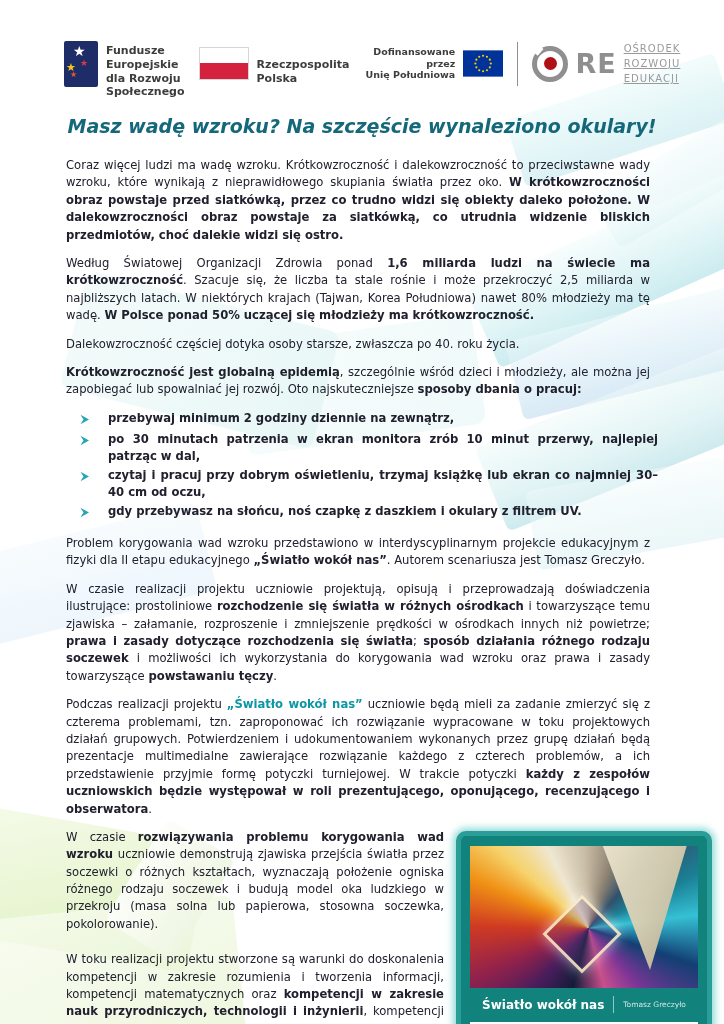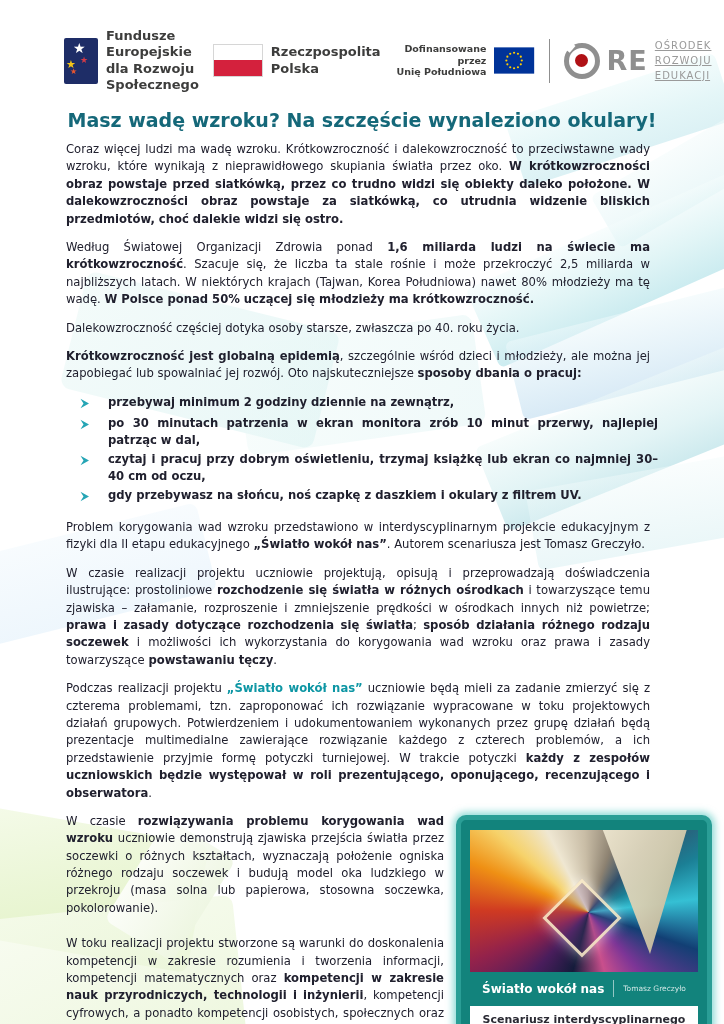--- a/index.html
+++ b/index.html
@@ -35,42 +35,42 @@
   .bg-left .spine{left:150px;top:10px;width:80px;height:120px;transform:rotate(32deg);
     background:linear-gradient(90deg,#fdfefb,#eef6e2);opacity:.9;border-radius:8px;}
   .bg-lowmid{left:0;top:520px;width:260px;height:200px;}
   .bg-lowmid .b1{left:-30px;top:10px;width:240px;height:90px;transform:rotate(-14deg);
     background:linear-gradient(180deg,#f0f8fd,#ddeefa);opacity:.5;border-radius:8px;}
 
   
   .header{position:relative;z-index:2;display:flex;align-items:center;
     padding:28px 56px 0 64px;gap:14px;}
   .lg{display:flex;align-items:center;gap:8px;}
-  .lg-text{font-size:13px;font-weight:bold;color:#3d3d3c;line-height:1.25;}
+  .lg-text{font-size:11px;font-weight:bold;color:#3d3d3c;line-height:1.25;margin-top:16px;}
   .feflag{position:relative;width:34px;height:46px;background:#1e2d67;border-radius:2px;flex:0 0 auto;}
   .feflag .s1{position:absolute;left:9px;top:2px;color:#fff;font-size:14px;}
   .feflag .s2{position:absolute;left:2px;top:20px;color:#f5c518;font-size:11px;}
   .feflag .s3{position:absolute;left:16px;top:17px;color:#d23b47;font-size:9px;}
   .feflag .s4{position:absolute;left:6px;top:29px;color:#e8552f;font-size:8px;}
   .plflag{width:48px;height:31px;border:1px solid #d6d6d6;flex:0 0 auto;
     background:linear-gradient(180deg,#ffffff 50%,#d4213d 50%);}
   .eu-group{display:flex;align-items:center;gap:8px;}
   .eu-text{font-size:9.5px;font-weight:bold;color:#3d3d3c;line-height:1.25;text-align:right;}
   .divider{width:1px;height:44px;background:#8f8f8f;flex:0 0 auto;}
   .ore{display:flex;align-items:center;gap:7px;}
   .ore-o{position:relative;width:26px;height:26px;border:5px solid #8f8f8f;border-radius:50%;flex:0 0 auto;}
   .ore-o .dot{position:absolute;left:50%;top:50%;width:13px;height:13px;margin:-6.5px 0 0 -6.5px;
     background:#b01116;border-radius:50%;}
   .ore-o .gap{position:absolute;left:-7px;top:-7px;width:12px;height:9px;background:#fff;transform:rotate(40deg);}
   .ore-re{font-size:27px;font-weight:bold;color:#8f8f8f;letter-spacing:1px;line-height:1;}
   .ore-sub{font-size:10px;color:#9a9a9a;text-transform:uppercase;letter-spacing:1px;line-height:1.5;text-decoration:underline;}
 
   
-  .page-title{position:relative;z-index:2;text-align:center;margin:16px 0 10px;
-    font-size:19px;font-weight:bold;color:#156879;}
+  .page-title{position:relative;z-index:2;text-align:center;margin:16px 0 20px;
+    font-size:19px;font-weight:bold;color:#156879;font-style:italic;}
   .content{position:relative;z-index:2;margin:0 66px 0 66px;}
   .para{font-size:11.6px;line-height:1.5;text-align:justify;margin:0 8px 11px 0;}
   .para .b{font-weight:bold;}
   .para .accent{color:#0d96a4;font-weight:bold;}
   .blist{list-style:none;margin:2px 0 12px 14px;padding:0;}
   .blist li{display:flex;gap:18px;font-size:11.6px;line-height:1.5;font-weight:bold;
     text-align:justify;margin-bottom:1px;}
   .blist .arr{flex:0 0 auto;margin-top:3px;}
 
   

